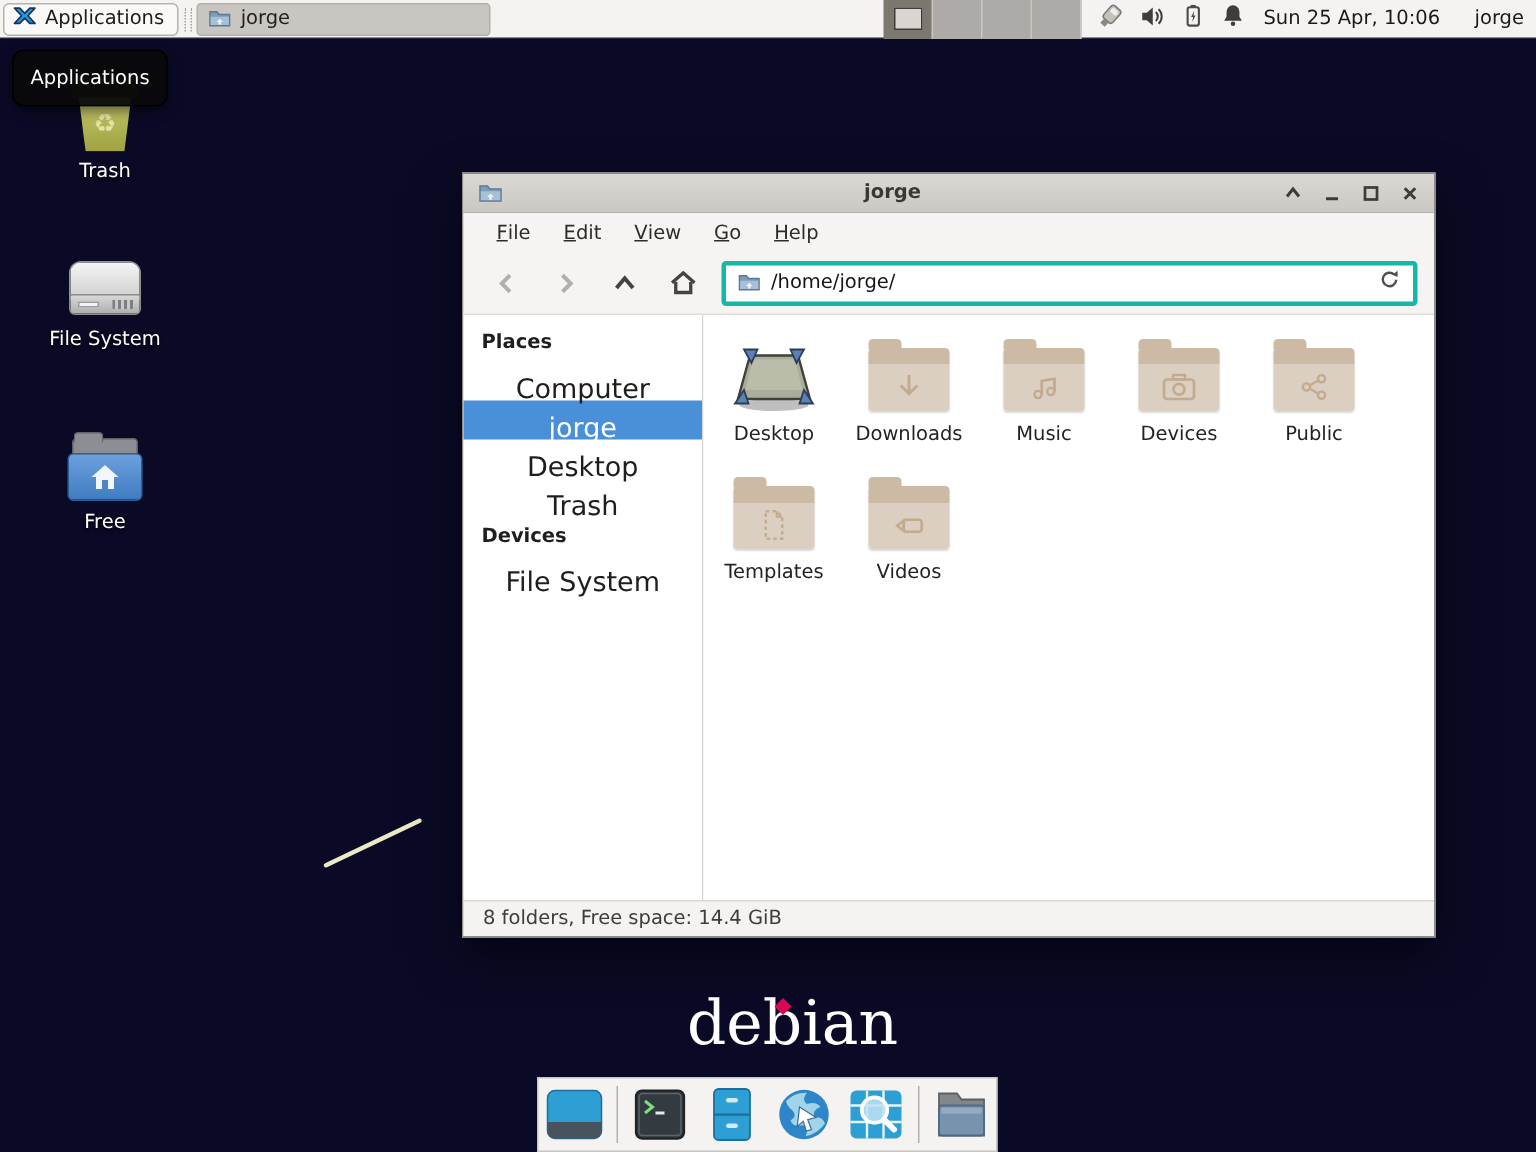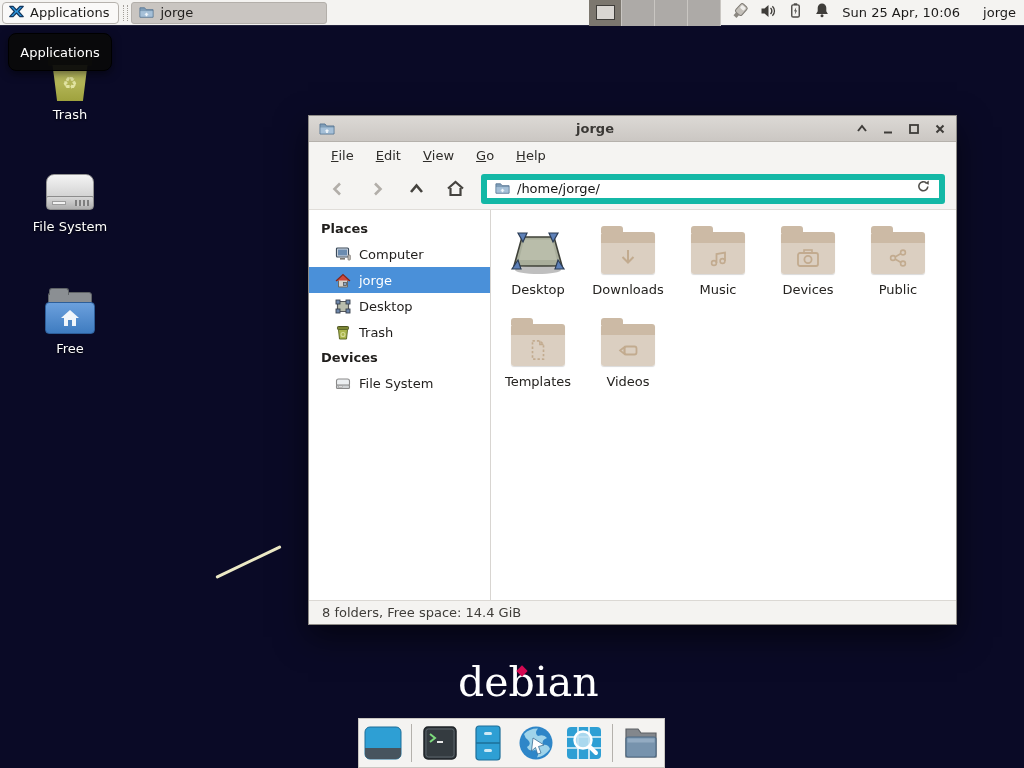--- a/index.html
+++ b/index.html
@@ -87,30 +87,30 @@
   .win-controls { display:flex; align-items:center; gap:13px; }
   .win-btn { width:13px; height:13px; display:flex; align-items:center; justify-content:center; }
 
   .menubar { height:26px; background:#f5f4f2; display:flex; align-items:center; padding-left:11px;
              flex:0 0 auto; }
   .menu-item { font-size:13px; color:#2e2c29; padding:0 11px; height:100%; display:flex; align-items:center; }
 
   .toolbar { height:42px; background:#f5f4f2; border-bottom:1px solid #e0ddd9; display:flex;
              align-items:center; padding:0 11px; gap:3px; flex:0 0 auto; }
   .nav-btn { width:36px; height:30px; display:flex; align-items:center; justify-content:center; border-radius:3px; }
-  .address-bar { flex:1; height:30px; margin-left:5px; background:#fff; border:6px solid #14b8a6;
+  .address-bar { flex:1; height:30px; margin-left:5px; background:#fff; border:3px solid #14b8a6;
                  border-radius:3px; display:flex; align-items:center; padding:0 8px; gap:7px; }
   .address-input { flex:1; border:none; outline:none; font-family:"DejaVu Sans",sans-serif;
                    font-size:13px; color:#151515; background:transparent; }
 
   .body-row { flex:1; display:flex; min-height:0; }
-  .sidebar { width:182px; background:#fff; border-right:1px solid #d8d5d1; padding-top:6px; }
+  .sidebar { width:160px; background:#fff; border-right:1px solid #d8d5d1; padding-top:6px; }
   .side-header { font-size:13px; font-weight:bold; color:#201e1c; padding:5px 0 5px 12px; }
-  .side-item { height:26px; display:flex; align-items:center; gap:8px; padding-left:26px;
-               font-size:13px; color:#201e1c; }
+  .side-item { height:26px; display:flex; align-items:center; gap:8px; 
+               font-size:18px; color:#201e1c;flex-direction:column; }
   .side-item.selected { background:var(--sel,#4a90d9); color:#fff; }
 
   .main-view { flex:1; padding:10px 0 0 2px; display:flex; flex-wrap:wrap; align-content:flex-start; background:#fff; }
   .grid-cell { width:90px; height:88px; margin-top:4px; display:flex; flex-direction:column; align-items:center; }
   .icon-box { height:58px; display:flex; align-items:center; justify-content:center; }
   .cell-label { font-size:13px; color:#252320; }
 
   .folder-ic { width:54px; height:42px; position:relative; border-radius:3px;
                background:linear-gradient(180deg,#ccbaa5 0 11px,#dbcfc1 11px 100%);
                box-shadow:0 1px 1px rgba(0,0,0,.15); }

